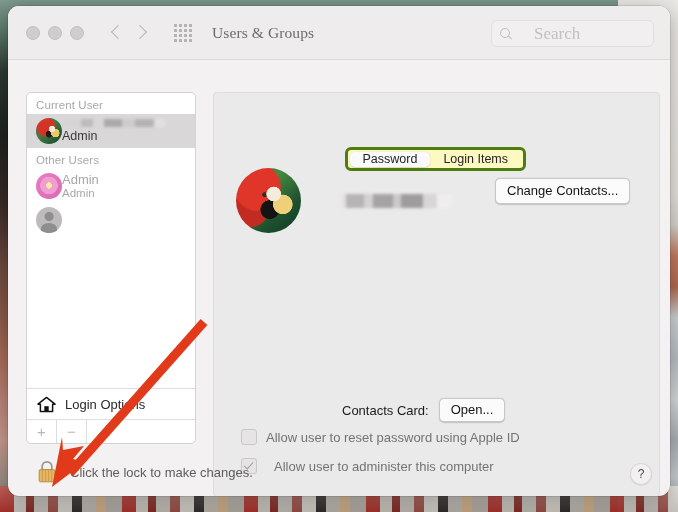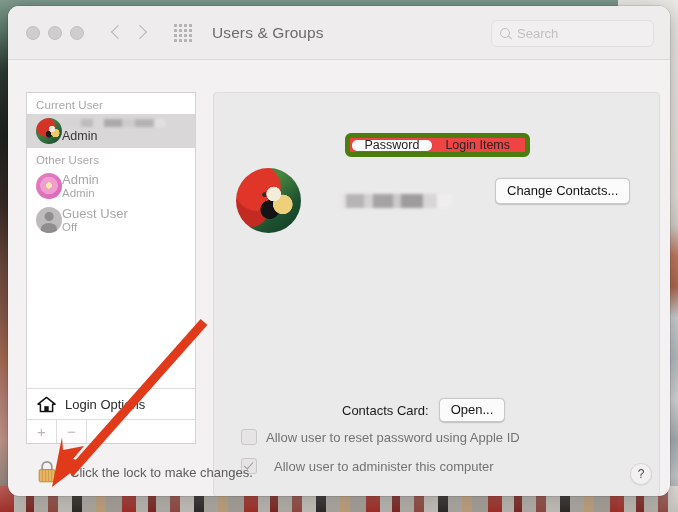--- a/index.html
+++ b/index.html
@@ -62,21 +62,21 @@
     box-shadow: 0 4px 22px rgba(0,0,0,.30), 0 0 0 .5px rgba(0,0,0,.18);
     overflow: hidden;
   }
 
   
   #toolbar {
     position: relative;
     height: 53px;
     background: #eeecec;
     border-bottom: 1px solid #dcdada;
-    display: flex; align-items: center;
+    display: flex; align-items: center; font-family: Liberation Serif, serif;
   }
   .traffic { display: flex; gap: 8px; margin-left: 18px; }
   .tl { width: 12px; height: 12px; border-radius: 50%;
         background: #cfcdcd; border: .5px solid #c2c0c0; }
 
   .navbtns { display: flex; gap: 2px; margin-left: 22px; }
   .chev { width: 22px; height: 24px; position: relative; cursor: default; }
   .chev::before{
     content:""; position:absolute; left: 7px; top: 6px;
     width: 9px; height: 9px;
@@ -112,32 +112,32 @@
   }
   #search .mag::before{
     content:""; position:absolute; left:0; top:0;
     width: 8px; height: 8px; border: 1.4px solid #c0bebe; border-radius: 50%;
   }
   #search .mag::after{
     content:""; position:absolute; left: 7.5px; top: 7.5px;
     width: 4.5px; height: 1.4px; background: #c0bebe;
     transform: rotate(45deg); transform-origin: left center;
   }
-  #search .ph { margin-left: 5px; font-size: 13px; color: #c2c0c0; }
+  #search .ph { margin-left: 22px; font-size: 17px; color: #c2c0c0; }
 
   
   #body { position: relative; height: 437px; }
 
   
   #sidebar {
     position: absolute; left: 18px; top: 32px;
     width: 168px; height: 350px;
     background: #ffffff;
     border: 1px solid #d4d2d2;
-    border-radius: 0;
+    border-radius: 5px;
     overflow: hidden;
   }
   .grp-hdr {
     font-size: 11.5px; color: #a9a7a7;
     padding: 6px 0 3px 9px; letter-spacing: .1px;
   }
   .u-row {
     display: flex; align-items: center;
     padding: 4px 0 4px 9px; gap: 0; height: 34px; box-sizing: border-box;
   }
@@ -204,24 +204,24 @@
   #content {
     position: absolute; left: 205px; top: 32px;
     width: 445px; height: 403px;
     background: #eaeaea;
     border: 1px solid #dedcdc;
     border-radius: 4px;
   }
 
   
   #tabs {
-    position: absolute; left: 337px; top: 73px;
+    position: absolute; left: 337px; top: 87px;
     height: 24px;
-    background: #ef4444;
-    border: 5px solid #4d7c0f;
+    background: #fef9c3;
+    border: 3px solid #4d7c0f;
     border-radius: 6px;
     display: flex; padding: 1.5px; box-sizing: border-box;
     z-index: 4;
   }
   .tab {
     display: flex; align-items: center; justify-content: center;
     padding: 0 13px; font-size: 12.5px; color: #262424;
     border-radius: 5px;
   }
   .tab.active { background: #fbfafa; box-shadow: 0 .5px 1.5px rgba(0,0,0,.22); }
@@ -371,24 +371,20 @@
       <div class="u-row">
         <span class="u-av av-flower"></span>
         <span class="u-txt">
           <span class="u-name">Admin</span>
           <span class="u-sub">Admin</span>
         </span>
       </div>
 
       <div class="u-row">
         <span class="u-av av-guest"></span>
-        <span class="u-txt">
-          <span class="u-name">Guest User</span>
-          <span class="u-sub">Off</span>
-        </span>
       </div>
 
       <div id="login-opts">
         <span id="home-icon">
           <svg width="19" height="17" viewBox="0 0 19 17">
             <path d="M9.5 1.4 L18 8.2 L15.6 8.2 L15.6 15.4 L3.4 15.4 L3.4 8.2 L1 8.2 Z" fill="none" stroke="#141212" stroke-width="1.5" stroke-linejoin="round"></path>
             <rect x="7.3" y="10.2" width="4.4" height="5.2" fill="#141212"></rect>
           </svg>
         </span>
         <span class="lbl">Login Options</span>

